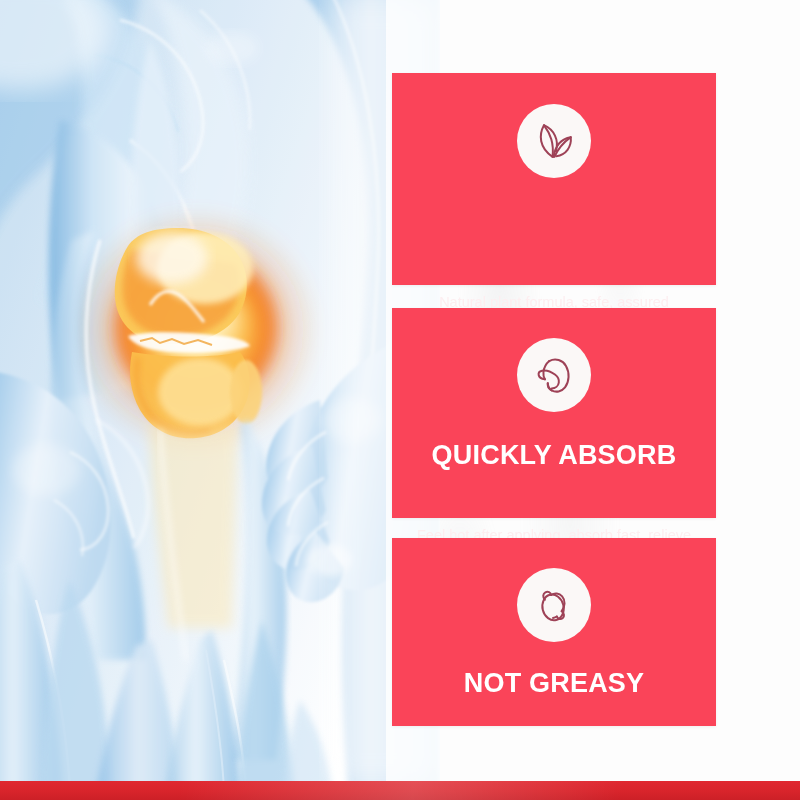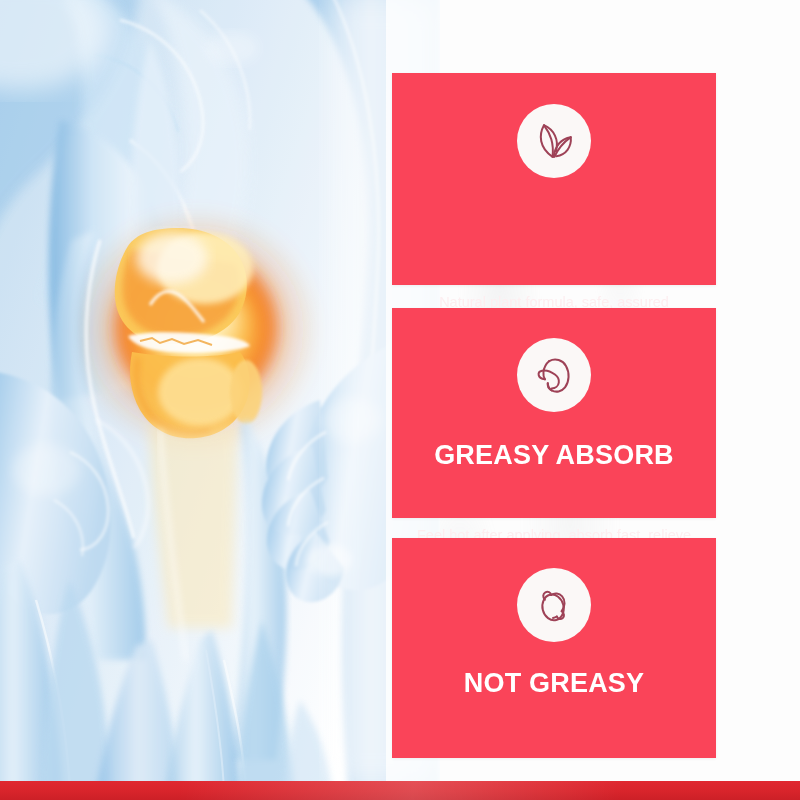--- a/index.html
+++ b/index.html
@@ -25,21 +25,21 @@
   
   .anat{position:absolute;left:0;top:0;width:440px;height:782px;overflow:hidden;}
   .anat svg{display:block;}
 
   
   .cards{position:absolute;left:392px;top:0;width:324px;height:782px;}
   .card{position:absolute;left:0;width:324px;background:#FA4459;
         box-shadow:0 1px 3px rgba(0,0,0,.06);}
   .card.c1{top:73px;height:212px;}
   .card.c2{top:308px;height:210px;}
-  .card.c3{top:538px;height:220px;}
+  .card.c3{top:538px;height:188px;}
 
   .icon-wrap{position:absolute;left:50%;transform:translateX(-50%);
              width:74px;height:74px;border-radius:50%;background:#fbf8f7;
              display:flex;align-items:center;justify-content:center;}
   .card.c1 .icon-wrap{top:31px;}
   .card.c2 .icon-wrap{top:30px;}
   .card.c3 .icon-wrap{top:30px;}
 
   .icon-wrap svg{width:46px;height:46px;display:block;}
   .ico-stroke{fill:none;stroke:#9E4257;stroke-width:2.1;
@@ -280,21 +280,21 @@
         <svg viewBox="0 0 48 48" xmlns="http://www.w3.org/2000/svg" aria-hidden="true">
           <path class="ico-stroke" d="M19 9.5 C 25.5 6 33 8.5 36.5 14.5 C 40.5 21.5 40 31 35.5 37
                    C 32 41.5 26 42.5 21.5 40 C 18.5 38.3 17 35.5 17.5 32.5"></path>
           <path class="ico-stroke" d="M19 9.5 C 15.5 12.5 13.5 16.5 13 21 C 12.7 24 13.2 26.5 14.5 28.5"></path>
           <path class="ico-stroke" d="M14.5 28.5 C 11 28 8.5 26.5 8 24 C 7.6 21.8 9 20 11.5 19.5
                    C 15.5 18.7 21 20.5 25 23.5 C 28 25.8 29.5 28.8 29 32
                    C 28.5 35.5 25.5 38 21.5 38"></path>
           <path class="ico-stroke" d="M17.5 32.5 C 17.7 36 19 38.8 21.5 40"></path>
         </svg>
       </div>
-      <div class="card-title">GREASY ABSORB</div>
+      <div class="card-title">QUICKLY ABSORB</div>
       <div class="card-sub">Feel hot after applying, absorb fast, relieve muscle discomfort</div>
     </div>
 
     <div class="card c3">
       <div class="icon-wrap">
         <svg viewBox="0 0 48 48" xmlns="http://www.w3.org/2000/svg" aria-hidden="true">
           <ellipse class="ico-stroke" cx="23" cy="26.5" rx="11" ry="13.5" transform="rotate(-14 23 26.5)"></ellipse>
           <path class="ico-stroke" d="M14.5 18.5 C 12 16 12.3 12.3 15 10.8 C 17.6 9.3 20.6 10.8 21 13.6"></path>
           <path class="ico-stroke" d="M21 13.6 C 24.5 11 29.5 11.6 32.5 15 C 36 19 35.8 25.5 32 30.5"></path>
           <path class="ico-stroke" d="M32 30.5 C 34.8 32.4 35.2 36 33 37.8 C 30.8 39.5 27.8 38.6 27 36"></path>

